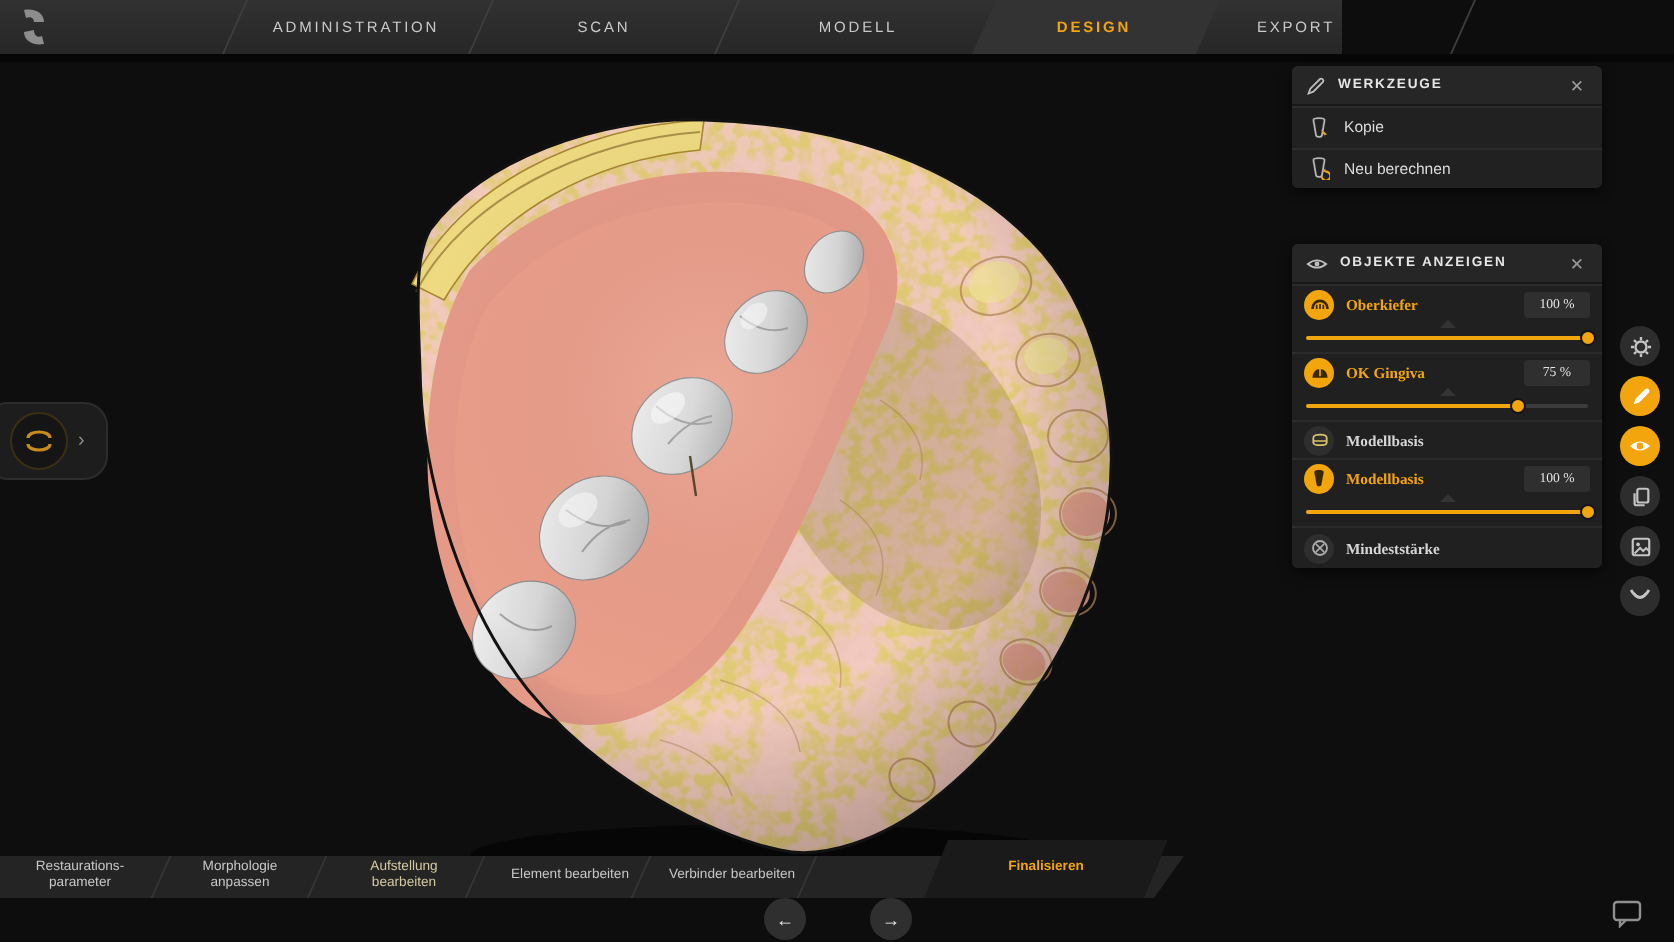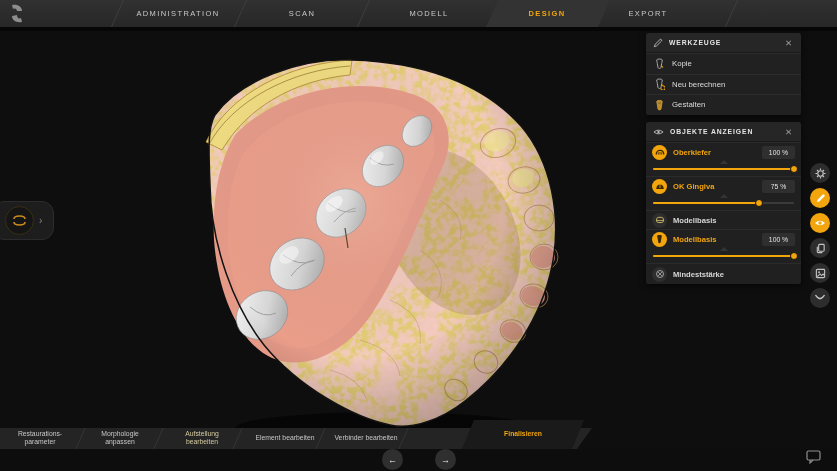--- a/index.html
+++ b/index.html
@@ -1,20 +1,20 @@
 <!DOCTYPE html>
 <html><head>
 <meta charset="utf-8">
 <style>
   html,body{margin:0;padding:0;background:#000;}
   #stage{position:relative;width:837px;height:471px;overflow:hidden;
          font-family:"Liberation Sans",sans-serif;background:#0d0d0d;
          -webkit-font-smoothing:antialiased;}
   
-  #topbar{position:absolute;left:0;top:0;width:837px;height:27px;
+  #topbar{position:absolute;left:0;top:0;width:671px;height:27px;
           background:linear-gradient(#313131,#272727);z-index:20;}
   .tab{position:absolute;top:0;height:27px;display:flex;align-items:center;justify-content:center;
        font-size:7.5px;letter-spacing:1.4px;color:#c9c9c9;transform:translateX(-50%);cursor:pointer;}
   .tab.active{color:#F2A50C;font-weight:bold;}
   .tab-bg{position:absolute;left:486px;top:0;width:124px;height:27px;background:#333;
           clip-path:polygon(12px 0,100% 0,calc(100% - 12px) 100%,0 100%);}
   .tdiv{position:absolute;top:0;width:1px;height:27px;background:#3e3e3e;transform:skewX(-24deg);}
   #logo{position:absolute;left:9px;top:4px;}
   #topgap{position:absolute;left:0;top:27px;width:837px;height:4px;background:#060606;z-index:19;}
   
@@ -35,21 +35,21 @@
          box-shadow:0 2px 6px rgba(0,0,0,.6);z-index:12;overflow:hidden;}
   #toolspanel{top:33px;}
   #objpanel{top:122px;}
   .phead{height:19px;display:flex;align-items:center;background:#262626;border-bottom:1px solid #191919;
          padding:0 7px;gap:6px;}
   .phead .ptitle{flex:1;font-size:6.8px;font-weight:bold;letter-spacing:.9px;color:#e5e5e5;}
   .pclose{color:#9a9a9a;font-size:8.5px;cursor:pointer;padding:1px 2px;}
   .trow{height:19.5px;display:flex;align-items:center;gap:7px;padding:0 8px;border-top:1px solid #2c2c2c;
         font-size:7.8px;color:#dcdcdc;cursor:pointer;background:#212121;}
   .orow{display:flex;align-items:center;gap:6px;padding:0 6px;height:18px;border-top:1px solid #2b2b2b;
-        background:#202020;cursor:pointer;}
+        background:#202020;cursor:pointer;font-family:Liberation Serif, serif;}
   .orow:first-child,.trow:first-child{border-top:none;}
   .cicon{width:15px;height:15px;border-radius:50%;background:#2e2e2e;display:flex;flex-shrink:0;
          align-items:center;justify-content:center;}
   .cicon.on{background:#F2A50C;}
   .olabel{flex:1;font-size:7.6px;font-weight:bold;color:#d6d6d6;}
   .orow.active .olabel{color:#F2A50C;}
   .orow.disabled .olabel{color:#8f8f8f;font-weight:normal;}
   .oval{min-width:33px;height:13px;border-radius:2px;background:#2f2f2f;color:#e3e3e3;
         font-size:6.8px;display:flex;align-items:center;justify-content:center;}
   .orow.disabled .oval{color:#5c5c5c;background:#262626;}
@@ -274,27 +274,20 @@
       <span>Kopie</span>
     </div>
     <div class="trow">
       <svg width="11" height="12" viewBox="0 0 12 13">
         <path d="M3,2 C3,0.8 9,0.8 9,2 C9,4 8.4,4.6 8.4,6 L7.6,10.5 C7.4,11.6 4.6,11.6 4.4,10.5 L3.6,6 C3.6,4.6 3,4 3,2 Z" fill="none" stroke="#b5b5b5" stroke-width="1"></path>
         <path d="M9.5,8.5 A2.4,2.4 0 1 1 7.4,11" fill="none" stroke="#F2A50C" stroke-width="1.1"></path>
         <path d="M9.5,6.8 L9.7,8.8 L7.8,8.4 Z" fill="#F2A50C"></path>
       </svg>
       <span>Neu berechnen</span>
     </div>
-    <div class="trow">
-      <svg width="11" height="12" viewBox="0 0 12 13">
-        <path d="M3,2.5 C3,1.2 9,1.2 9,2.5 C9,4.4 8.4,5 8.4,6.4 L7.6,11 C7.4,12.1 4.6,12.1 4.4,11 L3.6,6.4 C3.6,5 3,4.4 3,2.5 Z" fill="#b98a2a" stroke="#d9a53a" stroke-width="0.8"></path>
-        <path d="M4.4,4 q1.6,1.4 3.2,0" stroke="#6e5116" stroke-width="0.8" fill="none"></path>
-      </svg>
-      <span>Gestalten</span>
-    </div>
   </div>
 
   <div class="panel" id="objpanel">
     <div class="phead">
       <svg width="11" height="8" viewBox="0 0 12 8">
         <path d="M1,4 Q6,0 11,4 Q6,8 1,4 Z" fill="none" stroke="#bdbdbd" stroke-width="1"></path>
         <circle cx="6" cy="4" r="1.3" fill="#bdbdbd"></circle>
       </svg>
       <span class="ptitle">OBJEKTE ANZEIGEN</span>
       <span class="pclose">✕</span>

